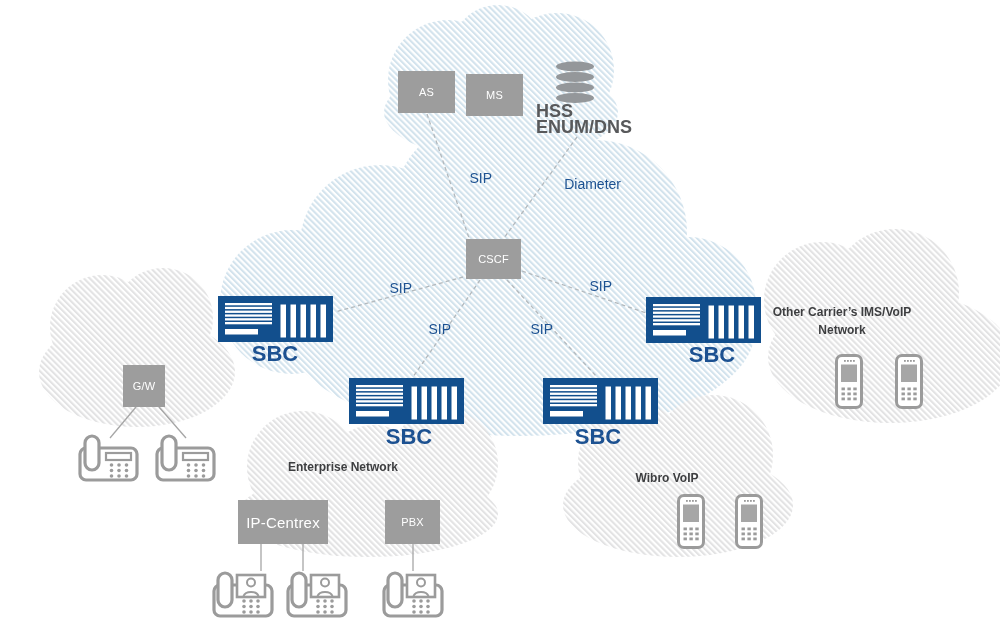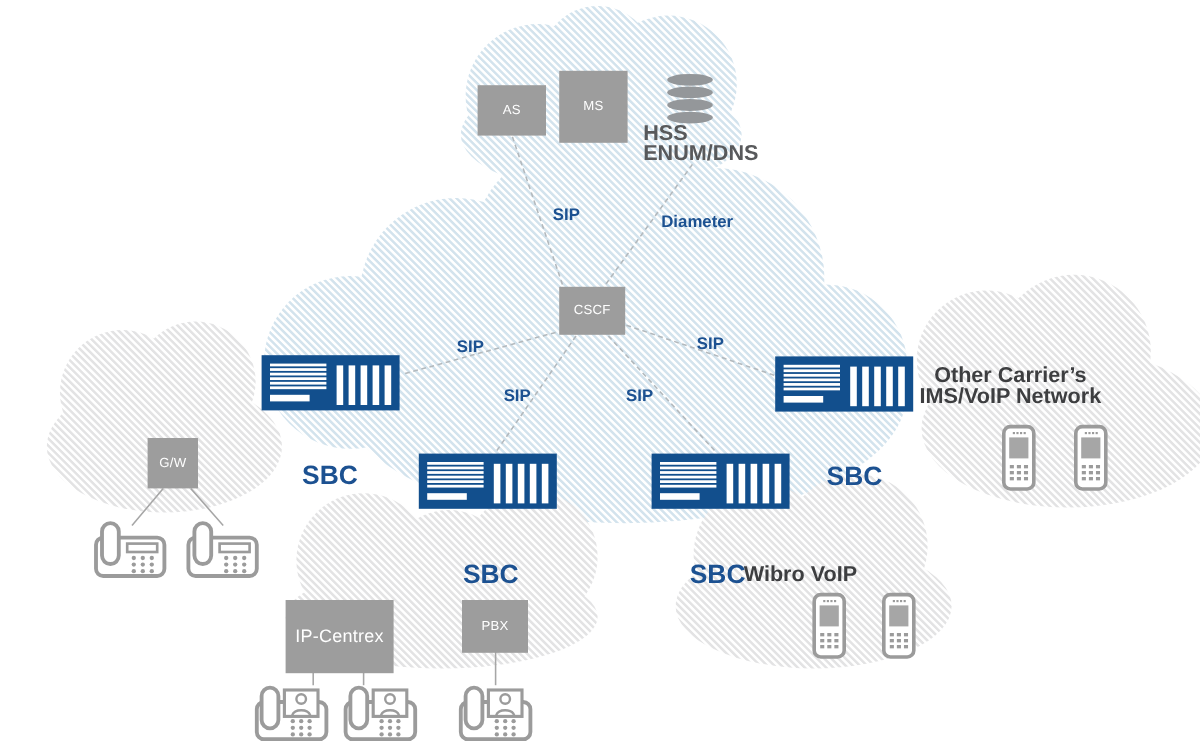--- a/index.html
+++ b/index.html
@@ -19,27 +19,27 @@
     position:relative;width:1000px;height:625px;overflow:hidden;background:#fff;
     font-family:"Liberation Sans", sans-serif;
   }
   #stage svg.canvas{position:absolute;left:0;top:0;}
   .abs{position:absolute;box-sizing:border-box;}
   .box{
     background:var(--node-gray);color:#fff;display:flex;align-items:center;justify-content:center;
     font-size:11px;font-weight:500;letter-spacing:.2px;
   }
   .lbl-blue{
-    color:var(--label-blue);font-size:14px;font-weight:bold;text-align:center;line-height:15px;
+    color:var(--label-blue);font-size:14px;font-weight:normal;text-align:right;line-height:15px;
   }
   .sbc-lbl{
-    color:var(--label-blue);font-size:22px;font-weight:bold;text-align:center;line-height:22px;margin-top:42px;
+    color:var(--label-blue);font-size:22px;font-weight:bold;text-align:center;line-height:22px;
   }
   .net-lbl{
-    color:var(--text-dark);font-size:18px;font-weight:600;text-align:center;line-height:17.5px;
+    color:var(--text-dark);font-size:12px;font-weight:600;text-align:center;line-height:17.5px;
   }
   .hss-lbl{
     color:var(--hss-text);font-size:18px;font-weight:700;text-align:left;line-height:15.5px;
   }
 </style>
 </head>
 <body>
 
 <div id="stage">
 
@@ -206,36 +206,37 @@
     <use href="#videoPhone" x="286" y="568"></use>
     <use href="#videoPhone" x="382" y="568"></use>
 
     <use href="#mobilePhone" x="677" y="494"></use>
     <use href="#mobilePhone" x="735" y="494"></use>
     <use href="#mobilePhone" x="835" y="354"></use>
     <use href="#mobilePhone" x="895" y="354"></use>
   </svg>
 
   <div class="abs box" style="left:398px;top:71px;width:57px;height:42px">AS</div>
-  <div class="abs box" style="left:466px;top:59px;width:57px;height:60px">MS</div>
+  <div class="abs box" style="left:466px;top:74px;width:57px;height:42px">MS</div>
   <div class="abs box" style="left:466px;top:239px;width:55px;height:40px">CSCF</div>
   <div class="abs box" style="left:123px;top:365px;width:42px;height:42px">G/W</div>
-  <div class="abs box" style="left:238px;top:500px;width:90px;height:61px;font-size:15px">IP-Centrex</div>
+  <div class="abs box" style="left:238px;top:500px;width:90px;height:44px;font-size:15px">IP-Centrex</div>
   <div class="abs box" style="left:385px;top:500px;width:55px;height:44px">PBX</div>
 
   <div class="abs hss-lbl" style="left:536px;top:104px;width:80px">HSS ENUM/DNS</div>
 
   <div class="abs lbl-blue" style="left:452px;top:171px;width:40px">SIP</div>
   <div class="abs lbl-blue" style="left:541px;top:177px;width:80px">Diameter</div>
   <div class="abs lbl-blue" style="left:372px;top:281px;width:40px">SIP</div>
   <div class="abs lbl-blue" style="left:411px;top:322px;width:40px">SIP</div>
   <div class="abs lbl-blue" style="left:513px;top:322px;width:40px">SIP</div>
   <div class="abs lbl-blue" style="left:572px;top:279px;width:40px">SIP</div>
 
   <div class="abs sbc-lbl" style="left:235px;top:343px;width:80px">SBC</div>
   <div class="abs sbc-lbl" style="left:369px;top:426px;width:80px">SBC</div>
   <div class="abs sbc-lbl" style="left:558px;top:426px;width:80px">SBC</div>
   <div class="abs sbc-lbl" style="left:672px;top:344px;width:80px">SBC</div>
 
+  <div class="abs net-lbl" style="left:283px;top:459px;width:120px">Enterprise Network</div>
   <div class="abs net-lbl" style="left:597px;top:470px;width:140px">Wibro VoIP</div>
   <div class="abs net-lbl" style="left:756px;top:304px;width:172px">Other Carrier’s IMS/VoIP Network</div>
 
 </div>
 
 </body></html>

